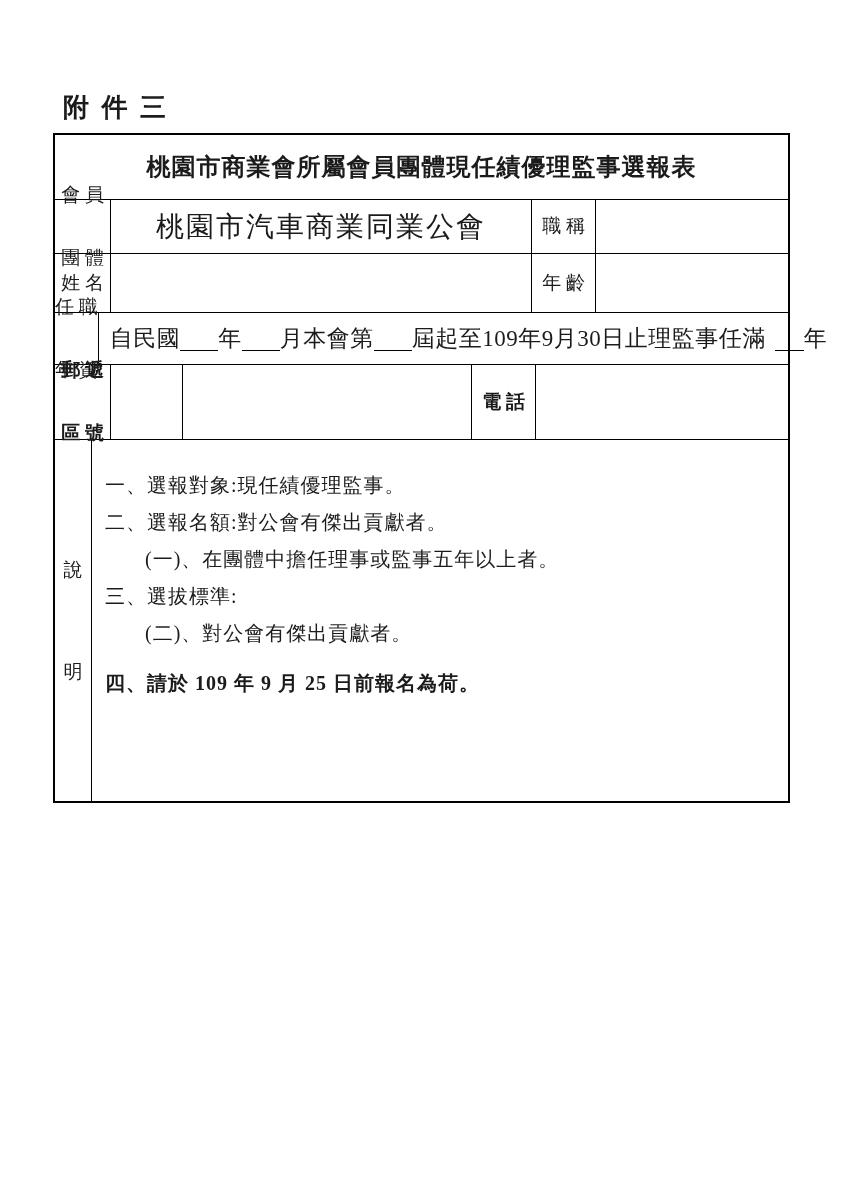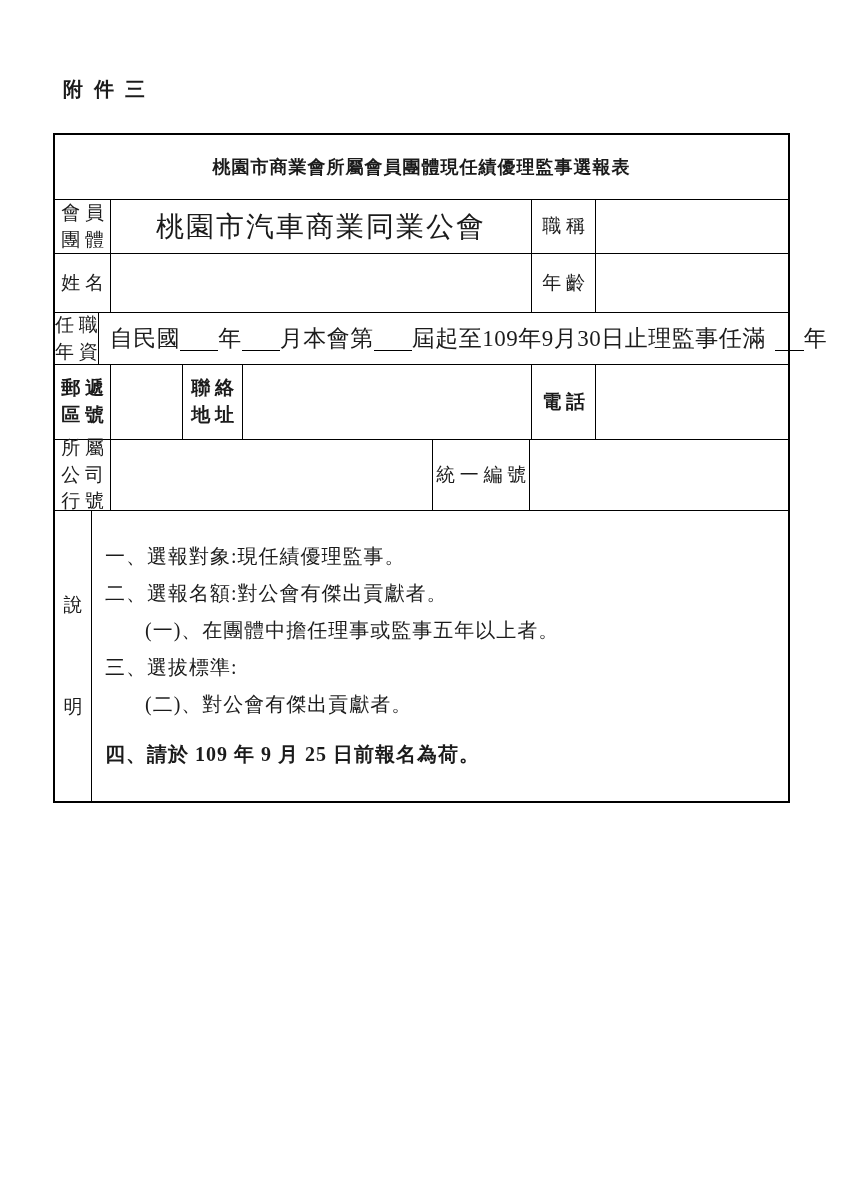--- a/index.html
+++ b/index.html
@@ -5,22 +5,22 @@
   * { margin: 0; padding: 0; box-sizing: border-box; }
   html, body { width: 849px; height: 1200px; background: #ffffff; }
   body {
     font-family: "Liberation Serif", "DejaVu Serif", serif;
     color: #1b1b1b;
     position: relative;
   }
   .page { position: absolute; inset: 0; background: #ffffff; }
 
   .attachment {
-    position: absolute; left: 63px; top: 76px;
-    font-size: 20px; font-weight: 700; letter-spacing: 3px;
+    position: absolute; left: 63px; top: 90px;
+    font-size: 26px; font-weight: 700; letter-spacing: 3px;
     white-space: pre;
   }
 
   .form-table {
     position: absolute; left: 53px; top: 133px;
     width: 737px; height: 670px;
     border: 2px solid #000;
     display: flex; flex-direction: column;
     background: #fff;
   }
@@ -31,30 +31,30 @@
 
   .row-title   { height: 65px; }
   .row-member  { height: 54px; }
   .row-name    { height: 59px; }
   .row-tenure  { height: 52px; justify-content: space-between; }
   .row-address { height: 75px; font-weight: bold; }
   .row-company { height: 71px; }
   .row-notes   { flex: 1; }
 
   .title-cell {
-    width: 100%; font-size: 18px; font-weight: 600; letter-spacing: 1px;
+    width: 100%; font-size: 24px; font-weight: 600; letter-spacing: 1px;
     justify-content: center;
   }
 
   .label-cell {
     font-size: 19px; text-align: center; line-height: 1.42;
     flex-direction: column; white-space: pre;
   }
 
-  .w-label   { width: 56px; }
+  .w-label   { width: 56px; gap: 36px; }
   .w-value   { width: 421px; }
   .w-small   { width: 64px; }
   .w-zipval  { width: 72px; }
   .w-addrlbl { width: 60px; }
   .w-addrval { width: 289px; }
   .w-compval { width: 322px; }
   .w-taxlbl  { width: 97px; }
   .w-noteslbl{ width: 37px; }
   .w-flex    { flex: 1; }
 
@@ -126,39 +126,25 @@
         <span>自民國</span><span class="blank blank-38"></span><span>年</span><span class="blank blank-38"></span><span>月本會第</span><span class="blank blank-38"></span><span>屆起至109年9月30日止理監事任滿</span><span class="blank blank-30"></span><span>年</span>
       </div>
     </div>
 
     <div class="trow row-address">
       <div class="tcell label-cell w-label">
         <span>郵 遞</span>
         <span>區 號</span>
       </div>
       <div class="tcell w-zipval"></div>
-      <div class="tcell label-cell w-addrlbl">
-        <span>聯 絡</span>
-        <span>地 址</span>
-      </div>
       <div class="tcell w-addrval"></div>
       <div class="tcell label-cell w-small">電 話</div>
       <div class="tcell w-flex"></div>
     </div>
 
-    <div class="trow row-company">
-      <div class="tcell label-cell w-label">
-        <span>所 屬</span>
-        <span>公 司</span>
-        <span>行 號</span>
-      </div>
-      <div class="tcell w-compval"></div>
-      <div class="tcell label-cell w-taxlbl">統 一 編 號</div>
-      <div class="tcell w-flex"></div>
-    </div>
 
     <div class="trow row-notes">
       <div class="tcell notes-label-cell w-noteslbl">
         <span>說</span>
         <span>明</span>
       </div>
       <div class="tcell w-flex notes-content">
         <div class="note-line">一、選報對象:現任績優理監事。</div>
         <div class="note-line">二、選報名額:對公會有傑出貢獻者。</div>
         <div class="note-line note-indent">(一)、在團體中擔任理事或監事五年以上者。</div>

